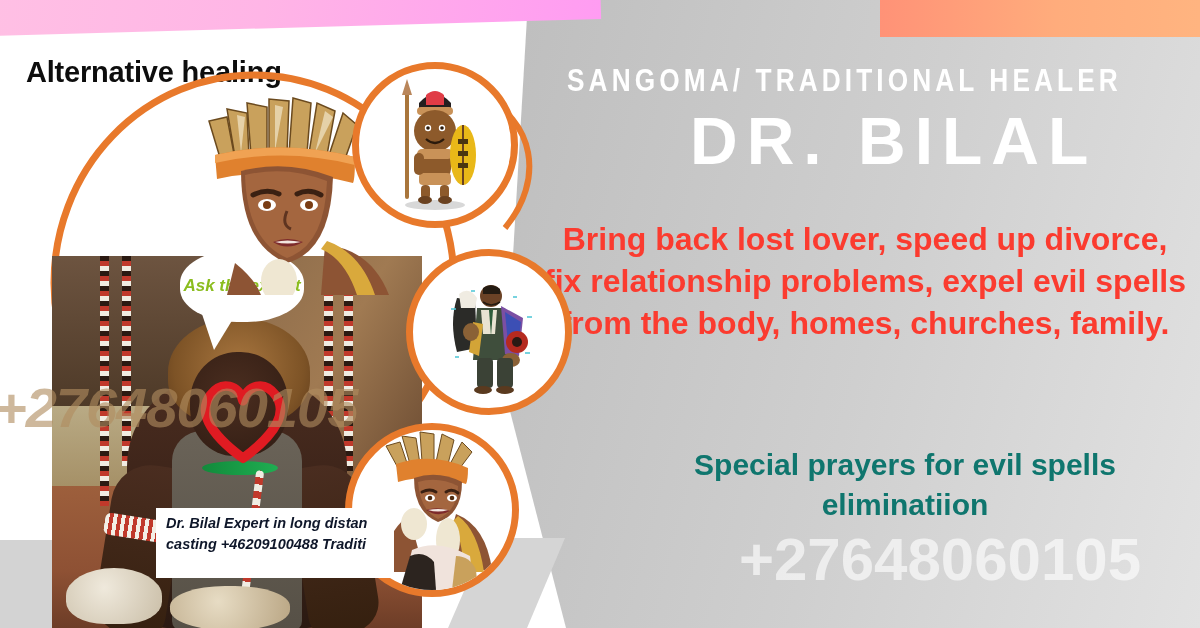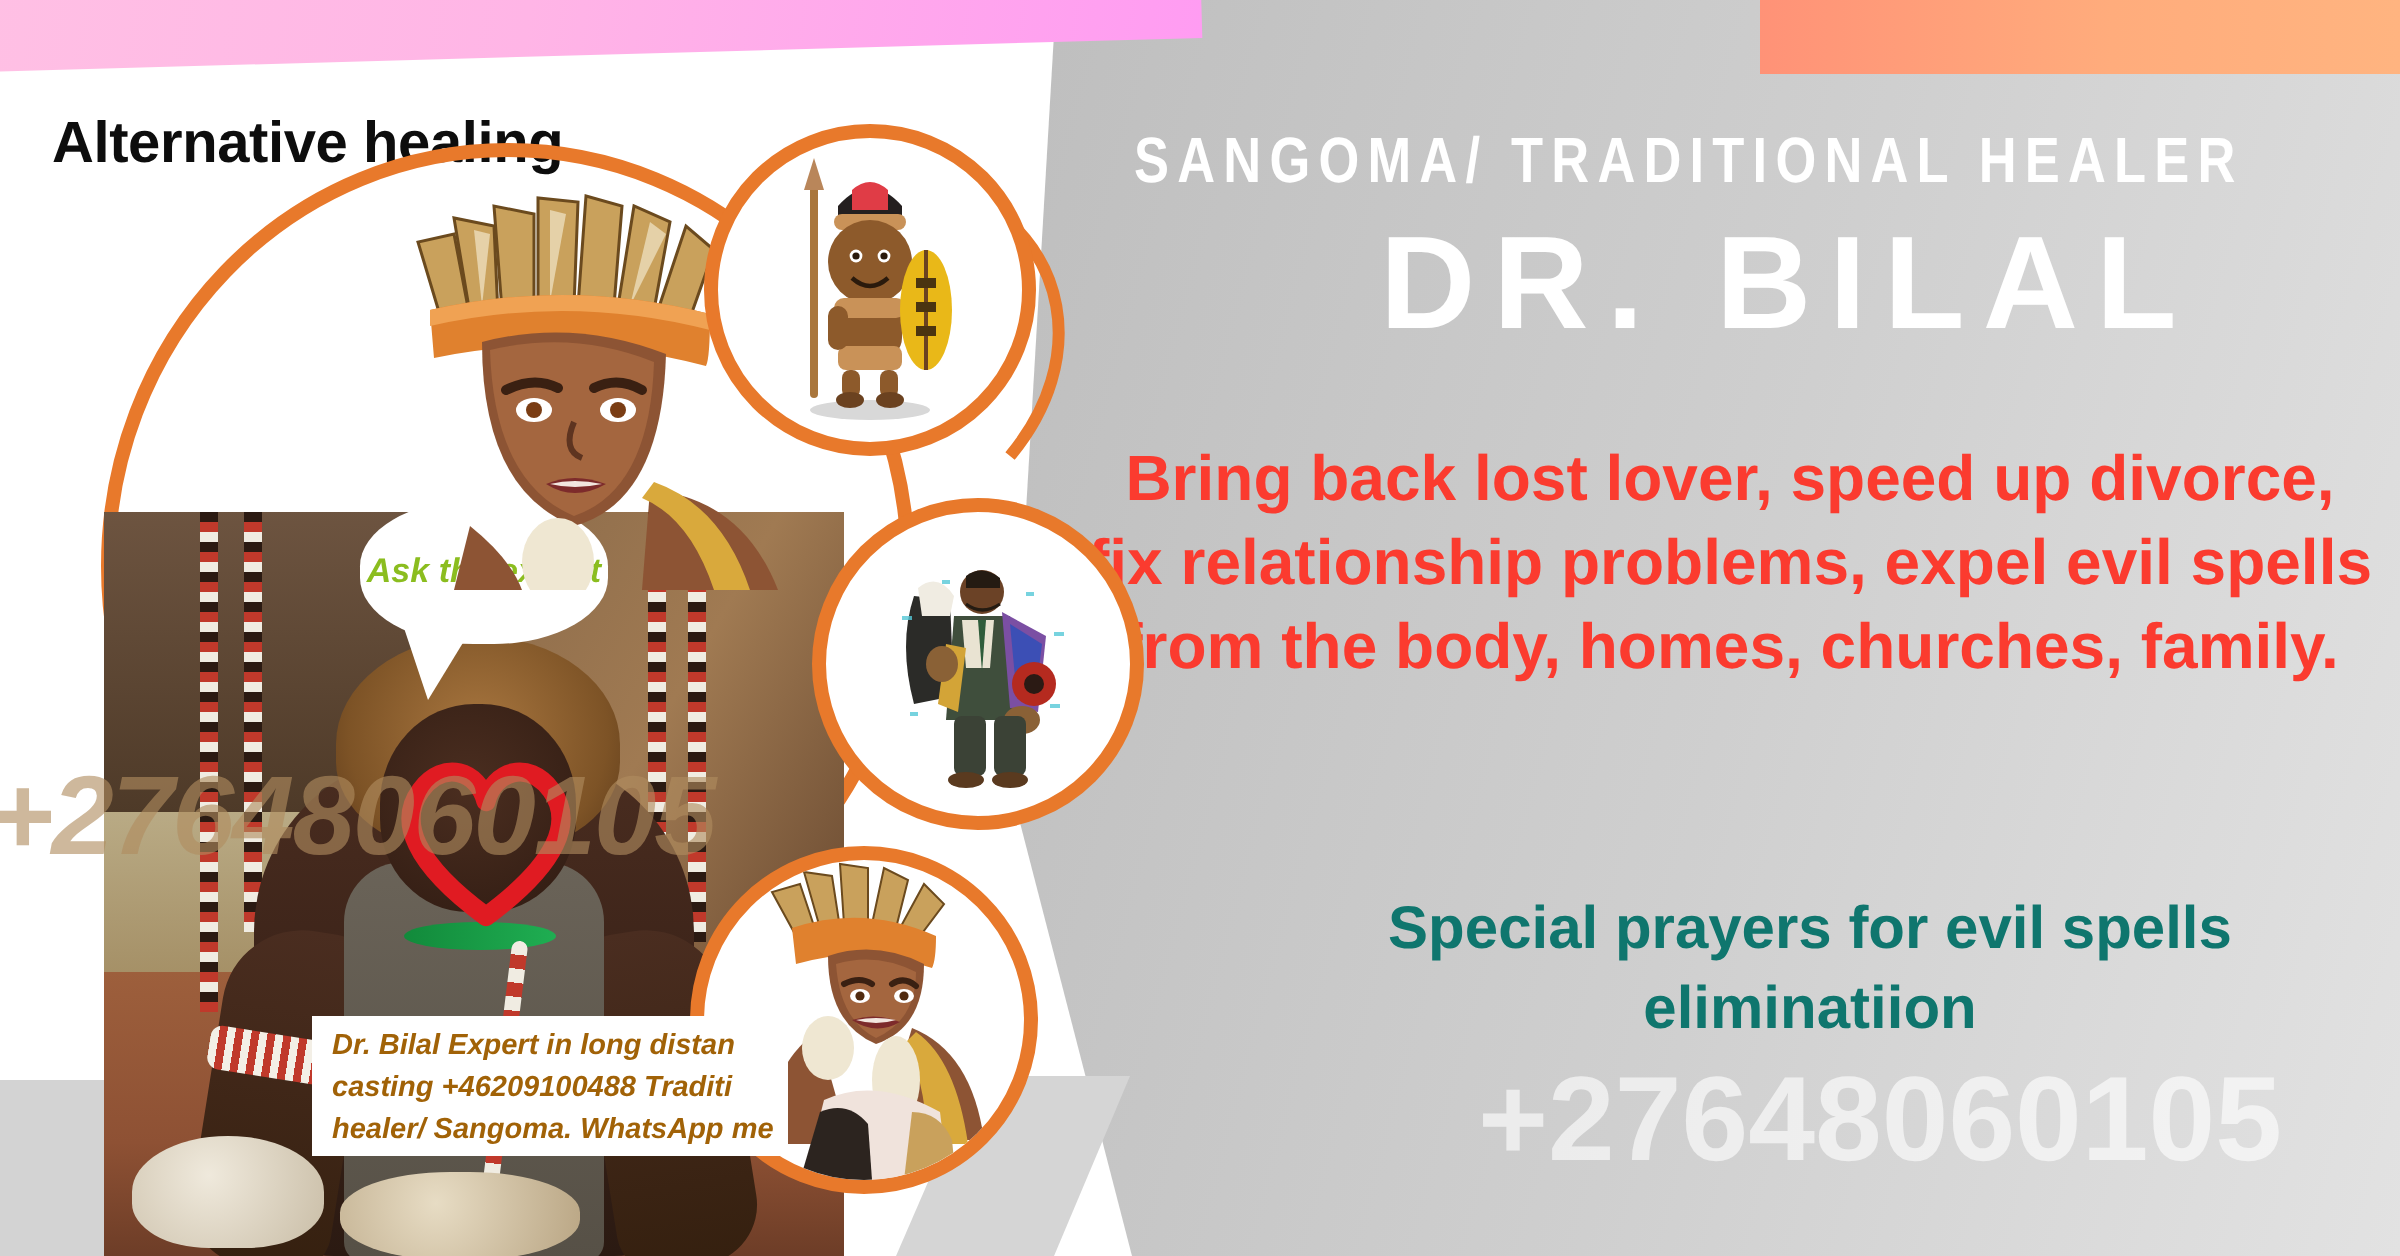--- a/index.html
+++ b/index.html
@@ -104,21 +104,21 @@
     color:rgba(176,140,96,0.62);
     letter-spacing:-1px;white-space:nowrap;
     font-family:"Liberation Sans", sans-serif;
     z-index:12;
   }
   .caption-box{
     position:absolute;left:156px;top:508px;width:238px;height:70px;background:#ffffff;
     padding:5px 8px 4px 10px;box-sizing:border-box;overflow:hidden;z-index:13;
   }
   .caption-box span{
-    display:block;font-size:14.5px;font-weight:bold;font-style:italic;color:#a16207;
+    display:block;font-size:14.5px;font-weight:bold;font-style:italic;color:#0f172a;
     line-height:1.45;white-space:nowrap;
     font-family:"Liberation Sans", sans-serif;
   }
 
   
   .illus-man{position:absolute;left:175px;top:95px;width:250px;height:200px;z-index:5;}
 
   
   .circ{
     position:absolute;border-radius:50%;background:#ffffff;
@@ -253,21 +253,20 @@
     <div class="bubble">
       <div class="bubble-text">Ask the expert</div>
     </div>
   </div>
 
   <div class="watermark-photo">+27648060105</div>
 
   <div class="caption-box">
     <span>Dr. Bilal Expert in long distan</span>
     <span>casting +46209100488 Traditi</span>
-    <span>healer/ Sangoma. WhatsApp me</span>
   </div>
 
   <div class="circ circ1">
     <svg viewBox="0 0 152 152" width="152" height="152">
       <ellipse cx="76" cy="136" rx="30" ry="5" fill="#d8d8d8"></ellipse>
       <rect x="46" y="18" width="4" height="112" rx="2" fill="#a9763c"></rect>
       <path d="M48 10 L53 26 L43 26 Z" fill="#b9865a"></path>
       <path d="M60 34 Q76 16 92 34 L92 42 L60 42 Z" fill="#241f1f"></path>
       <path d="M67 26 Q76 18 85 26 L85 36 L67 36 Z" fill="#e03c46"></path>
       <rect x="58" y="38" width="36" height="8" rx="4" fill="#c99258"></rect>

